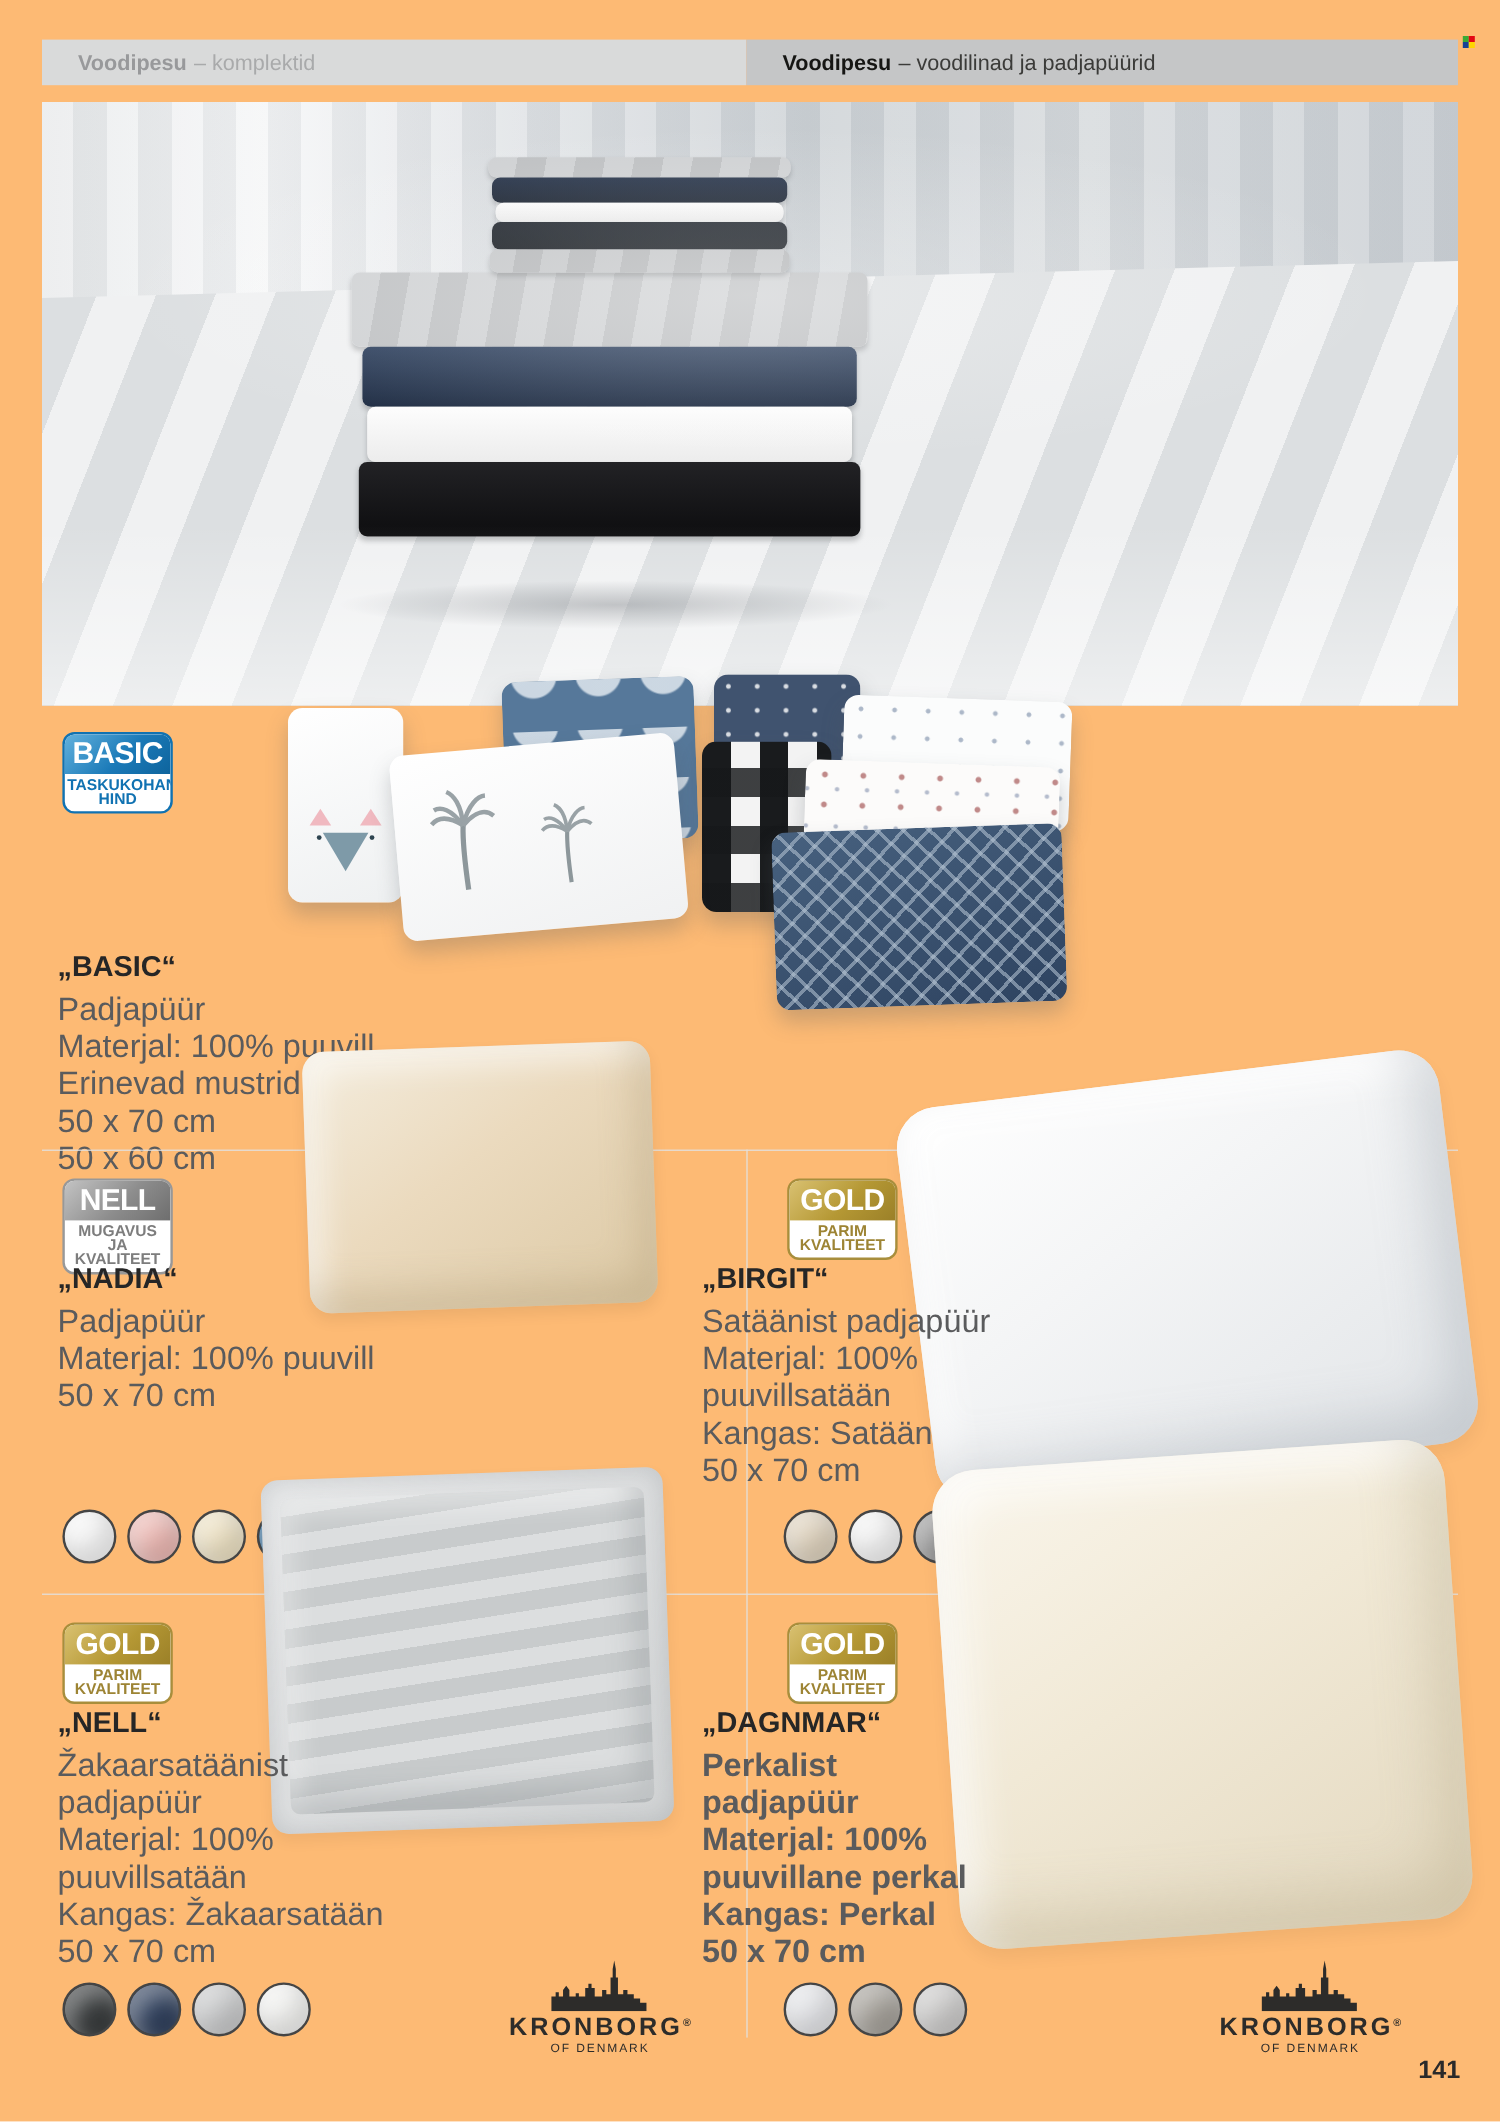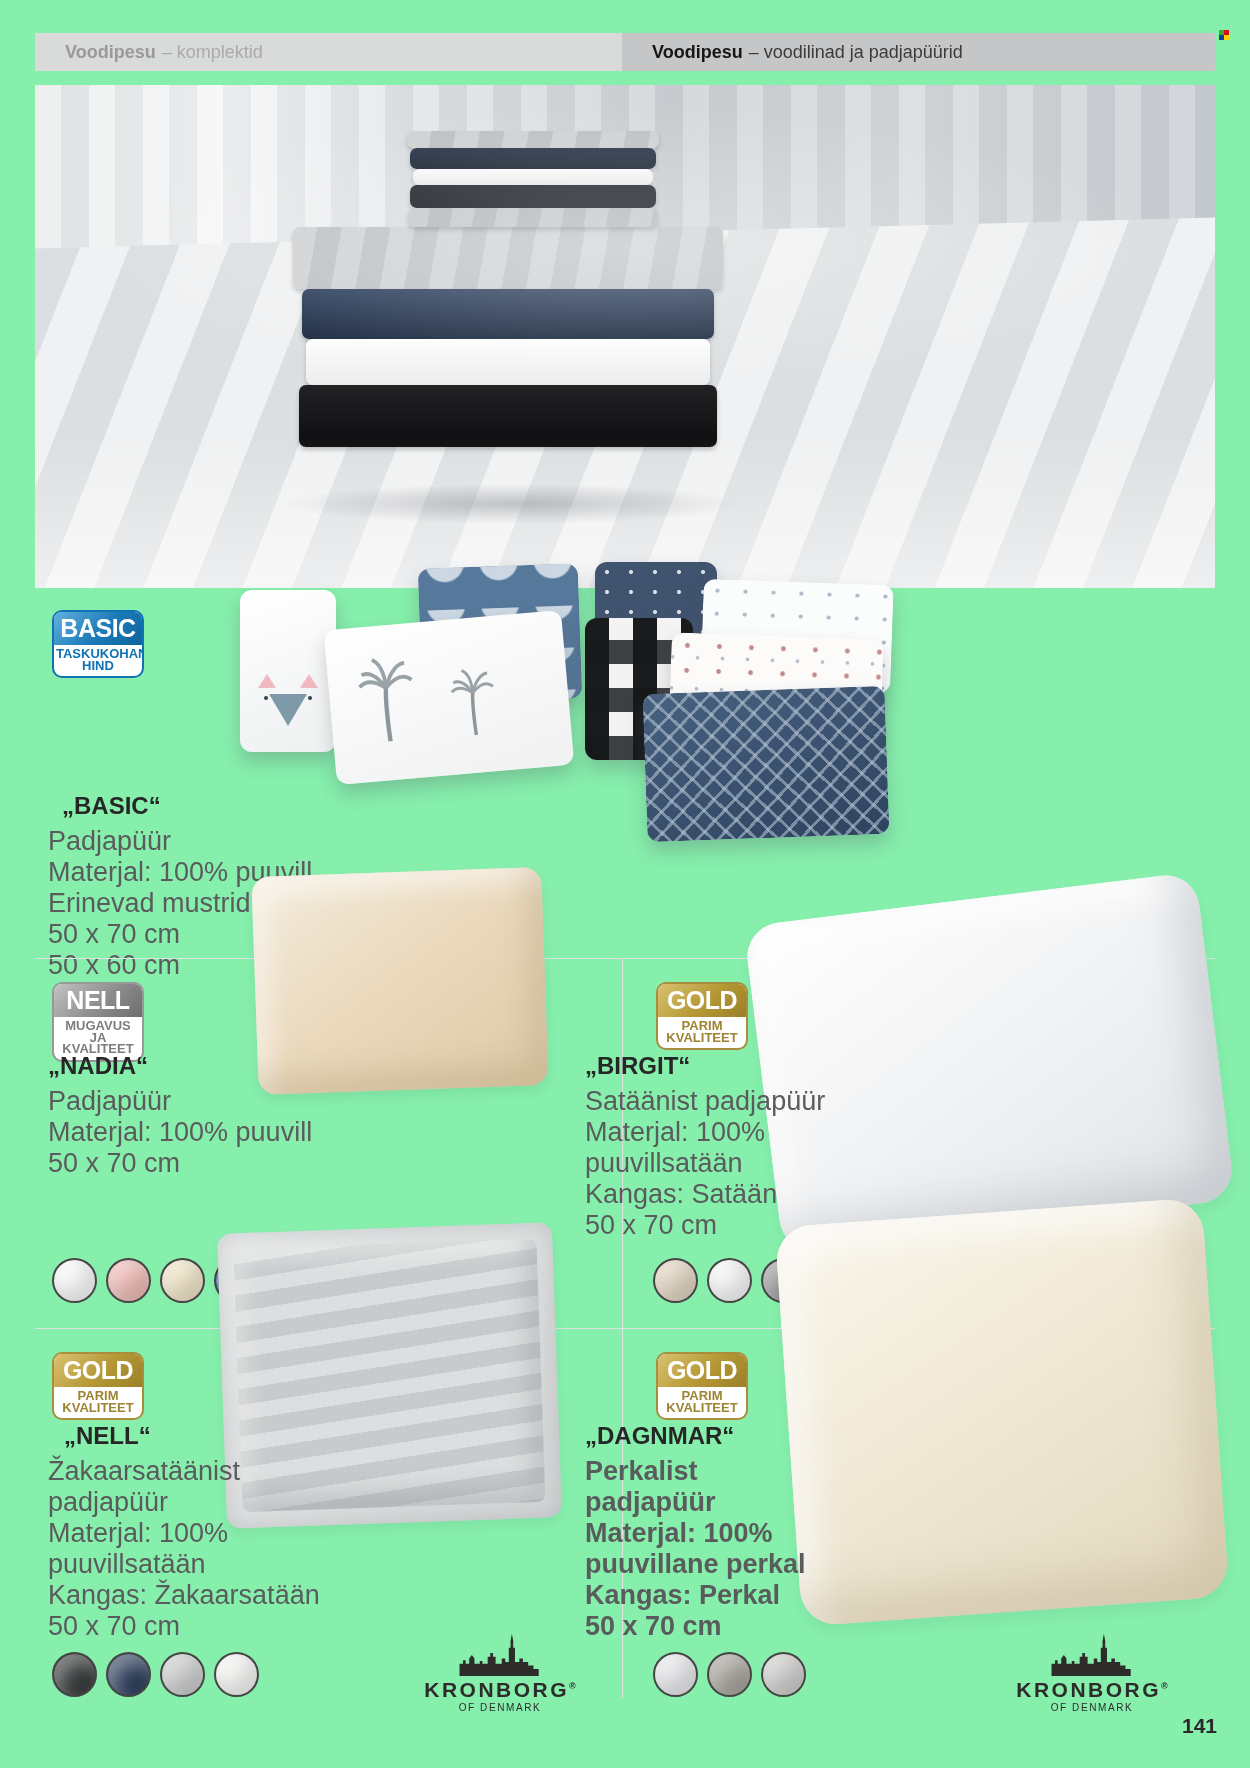--- a/index.html
+++ b/index.html
@@ -1,16 +1,16 @@
 <!DOCTYPE html>
 <html><head>
 <meta charset="utf-8">
 <style>
   html,body{margin:0;padding:0;background:#fff;}
-  .page{position:relative;width:1250px;height:1768px;background:#86efac;overflow:hidden;
+  .page{position:relative;width:1250px;height:1768px;background:#fdba74;overflow:hidden;
         font-family:"Liberation Sans",sans-serif;color:#58595b;}
 
   
   .tab{position:absolute;top:33px;height:38px;display:flex;align-items:center;
        padding-left:30px;box-sizing:border-box;font-size:18px;white-space:nowrap;}
   .tab b{margin-right:6px;}
   .tab-inactive{left:35px;width:587px;background:#d9dada;color:#a9aaab;}
   .tab-inactive b{color:#98999b;}
   .tab-active{left:622px;width:593px;background:#c5c6c7;color:#3b3b39;}
   .tab-active b{color:#161614;}
@@ -217,21 +217,21 @@
             <path d="M20 23 C24 11 30 7 34 7"></path>
           <path d="M20 23 C28 15 34 15 38 19"></path>
         </g>
       </svg>
     </div>
     <div class="pillow p-check"></div>
     <div class="pillow p-floral"></div>
     <div class="pillow p-geo"></div>
   </div>
 
-  <div class="pname" style="left:48px;top:792px;margin-left:14px;">„BASIC“</div>
+  <div class="pname" style="left:48px;top:792px;">„BASIC“</div>
   <div class="plines" style="left:48px;top:826px;width:280px;">
     <div>Padjapüür</div>
     <div>Materjal: 100% puuvill</div>
     <div>Erinevad mustrid</div>
     <div>50 x 70 cm</div>
     <div>50 x 60 cm</div>
   </div>
 
   <div class="hline" style="top:958px;"></div>
   <div class="vline"></div>
@@ -293,21 +293,21 @@
   <div class="nell-pillow">
     <div class="nell-inner"></div>
   </div>
   <div class="badge badge-gold" style="left:52px;top:1352px;">
     <div class="b-top">GOLD</div>
     <div class="b-bot">
       <span>PARIM</span>
       <span>KVALITEET</span>
     </div>
   </div>
-  <div class="pname" style="left:64px;top:1422px;">„NELL“</div>
+  <div class="pname" style="left:48px;top:1422px;">„NELL“</div>
   <div class="plines" style="left:48px;top:1456px;width:300px;">
     <div>Žakaarsatäänist padjapüür</div>
     <div>Materjal: 100% puuvillsatään</div>
     <div>Kangas: Žakaarsatään</div>
     <div>50 x 70 cm</div>
   </div>
   <div class="swatches" style="left:52px;top:1652px;">
       <div class="sw" style="background: rgb(58, 61, 62);"></div>
       <div class="sw" style="background: rgb(50, 66, 94);"></div>
       <div class="sw" style="background: rgb(199, 200, 201);"></div>

